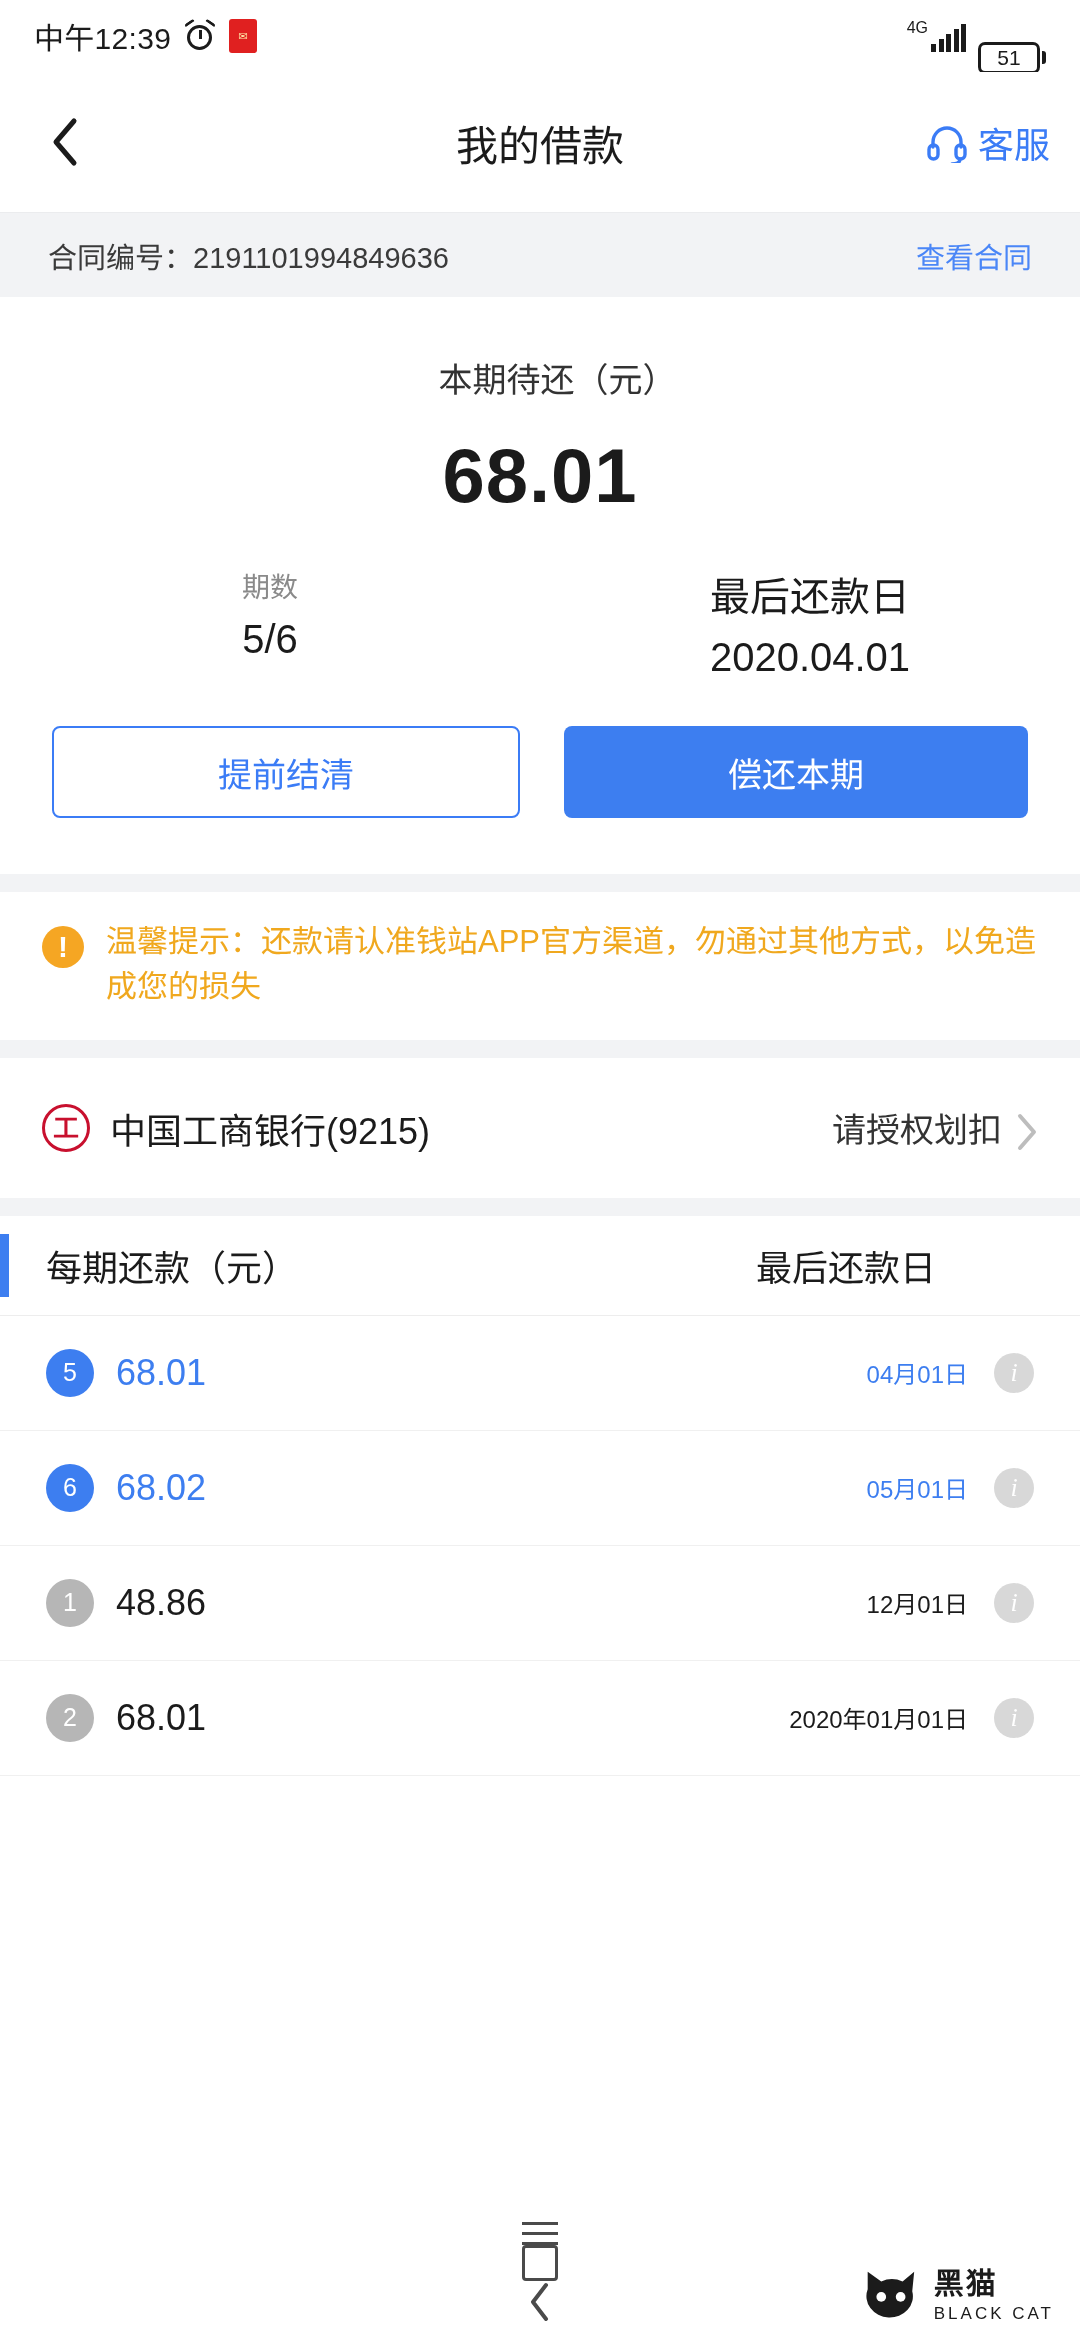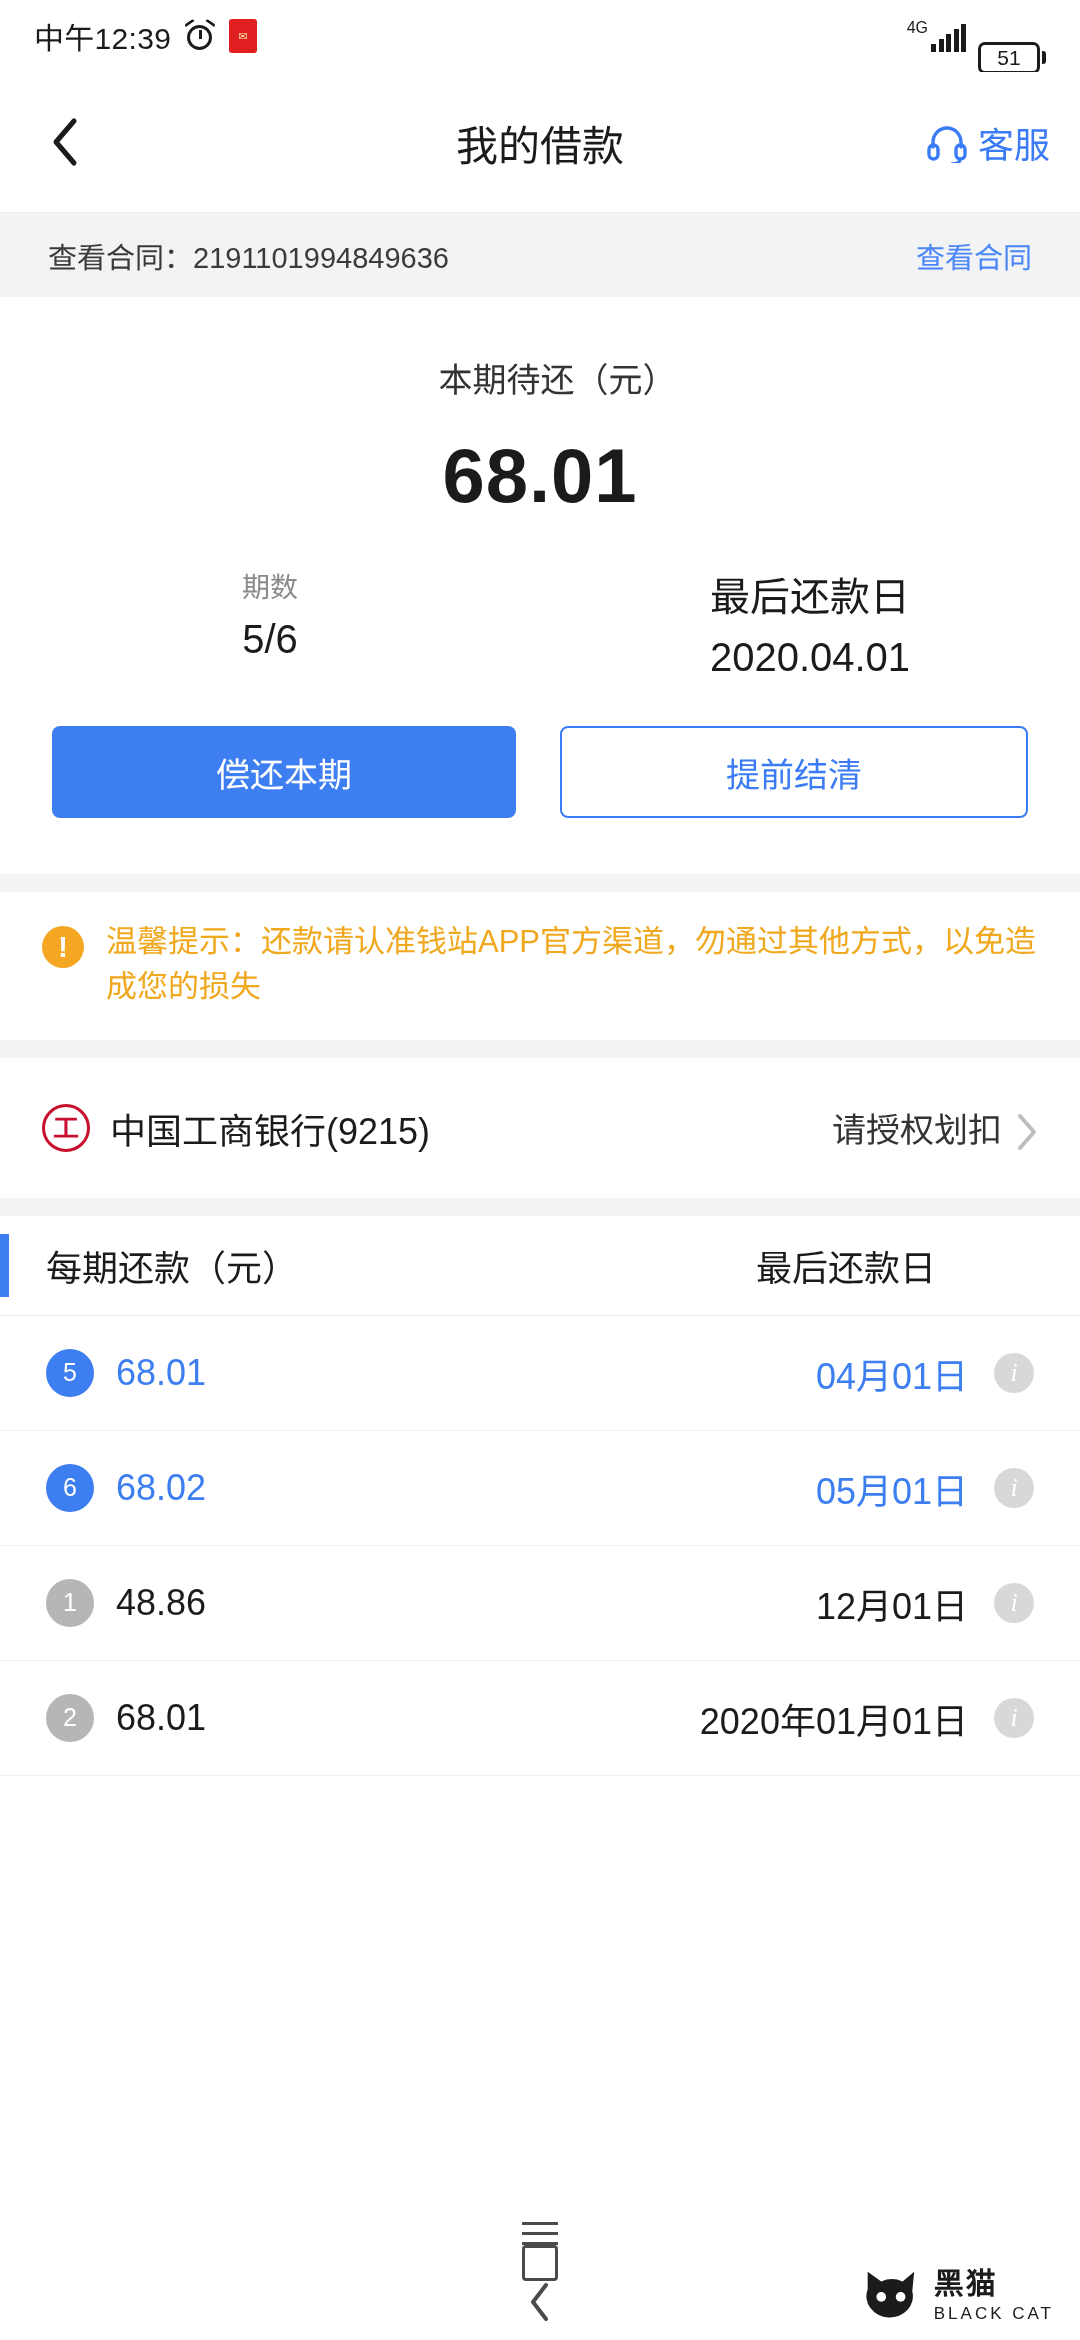--- a/index.html
+++ b/index.html
@@ -152,21 +152,21 @@
   .sbadge {
     width:48px; height:48px; border-radius:50%;
     display:flex; align-items:center; justify-content:center;
     font-size:25px; color:#ffffff; margin-right:22px; flex:0 0 auto;
   }
   .sbadge.active { background:#3d7ef0; }
   .sbadge.past { background:#b6b6b6; }
   .samt { font-size:36px; }
   .samt.active { color:#3d7ef0; }
   .samt.past { color:#1b1b1b; }
-  .sdate { margin-left:auto; font-size:36px; }
+  .sdate { margin-left:auto; font-size:24px; }
   .sdate.active { color:#3d7ef0; }
   .sdate.past { color:#1b1b1b; }
   .sinfo {
     width:40px; height:40px; border-radius:50%; background:#d8d8d8;
     color:#ffffff; font-size:26px; font-style:italic;
     display:flex; align-items:center; justify-content:center;
     margin-left:26px; flex:0 0 auto; font-family:"Liberation Serif",serif;
   }
 
   
@@ -233,40 +233,40 @@
         <path d="M7 26 V21 a14 14 0 0 1 28 0 v5" fill="none" stroke="#3b7cf6" stroke-width="3.4" stroke-linecap="round"></path>
         <rect x="3" y="24" width="9" height="14" rx="4.5" fill="none" stroke="#3b7cf6" stroke-width="3.4"></rect>
         <rect x="30" y="24" width="9" height="14" rx="4.5" fill="none" stroke="#3b7cf6" stroke-width="3.4"></rect>
         <path d="M34 38 q0 5 -8 5" fill="none" stroke="#3b7cf6" stroke-width="3.4" stroke-linecap="round"></path>
       </svg>
       <span>客服</span>
     </div>
   </div>
 
   <div class="contract">
-    <span class="contract-no">查看合同：2191101994849636</span>
+    <span class="contract-no">合同编号：2191101994849636</span>
     <span class="contract-link">查看合同</span>
   </div>
 
   <div class="summary">
     <div class="sum-label">本期待还（元）</div>
     <div class="sum-amount">68.01</div>
     <div class="sum-cols">
       <div class="sum-col">
         <div class="k">期数</div>
         <div class="v">5/6</div>
       </div>
       <div class="sum-col big">
         <div class="k">最后还款日</div>
         <div class="v">2020.04.01</div>
       </div>
     </div>
     <div class="btn-row">
+      <div class="btn btn-outline">提前结清</div>
       <div class="btn btn-primary">偿还本期</div>
-      <div class="btn btn-outline">提前结清</div>
     </div>
   </div>
 
   <div class="gap"></div>
 
   <div class="tip">
     <div class="tip-icon">!</div>
     <div class="tip-text">温馨提示：还款请认准钱站APP官方渠道，勿通过其他方式，以免造成您的损失</div>
   </div>
 

